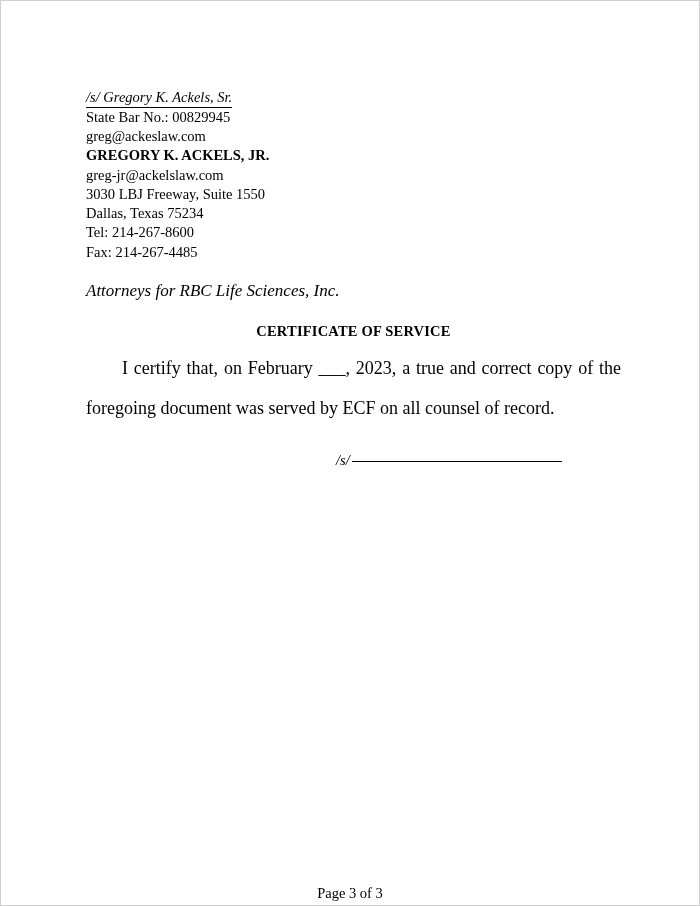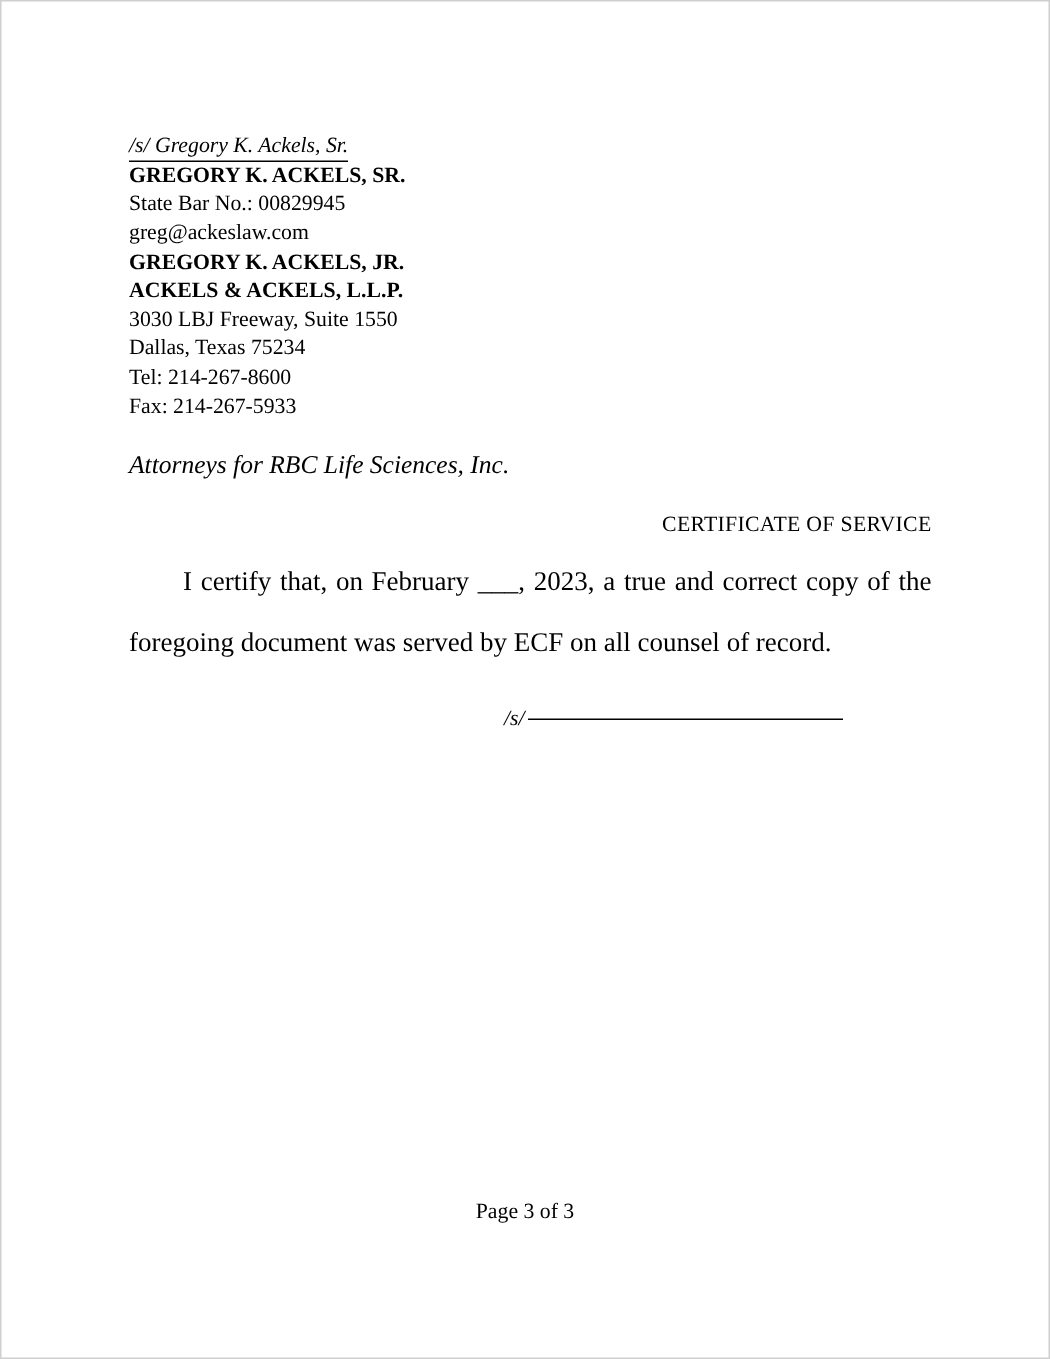--- a/index.html
+++ b/index.html
@@ -42,22 +42,22 @@
   }
   .bold {
     font-weight: bold;
   }
   .attorneys-for {
     font-style: italic;
     font-size: 17px;
     margin-top: 19px;
   }
   .cert-title {
-    text-align: right;
-    font-weight: normal;
+    text-align: center;
+    font-weight: bold;
     font-size: 14.5px;
     margin-top: 22px;
     letter-spacing: 0.2px;
   }
   .para {
     font-size: 18px;
     line-height: 2.25;
     margin-top: 8px;
     text-align: justify;
   }
@@ -78,46 +78,45 @@
     display: inline-block;
     width: 210px;
     border-bottom: 1px solid #000;
     vertical-align: 3px;
     margin-left: 2px;
   }
   .footer {
     position: absolute;
     left: 0;
     right: 0;
-    top: 799px;
+    top: 884px;
     text-align: center;
     font-size: 14.5px;
   }
 </style>
 </head>
 <body>
 
 <div class="page">
 
   <div class="content">
 
     <div>
       <div>
         <span class="sig-line">/s/ Gregory K. Ackels, Sr.</span>
       </div>
 
-      <div class="block-line bold">GREGORY K. ACKELS, SR.</div>
       <div class="block-line">State Bar No.: 00829945</div>
       <div class="block-line">greg@ackeslaw.com</div>
       <div class="block-line bold">GREGORY K. ACKELS, JR.</div>
-      <div class="block-line bold">ACKELS &amp; ACKELS, L.L.P.</div>
+      <div class="block-line">greg-jr@ackelslaw.com</div>
       <div class="block-line">3030 LBJ Freeway, Suite 1550</div>
       <div class="block-line">Dallas, Texas 75234</div>
       <div class="block-line">Tel: 214-267-8600</div>
-      <div class="block-line">Fax: 214-267-5933</div>
+      <div class="block-line">Fax: 214-267-4485</div>
 
       <div class="attorneys-for">Attorneys for RBC Life Sciences, Inc.</div>
     </div>
 
     <div class="cert-title">CERTIFICATE OF SERVICE</div>
 
     <div class="para">
       <span class="indent"></span><span>I certify that, on February ___, 2023, a true and correct copy of the foregoing document was served by ECF on all counsel of record.</span>
     </div>
 

